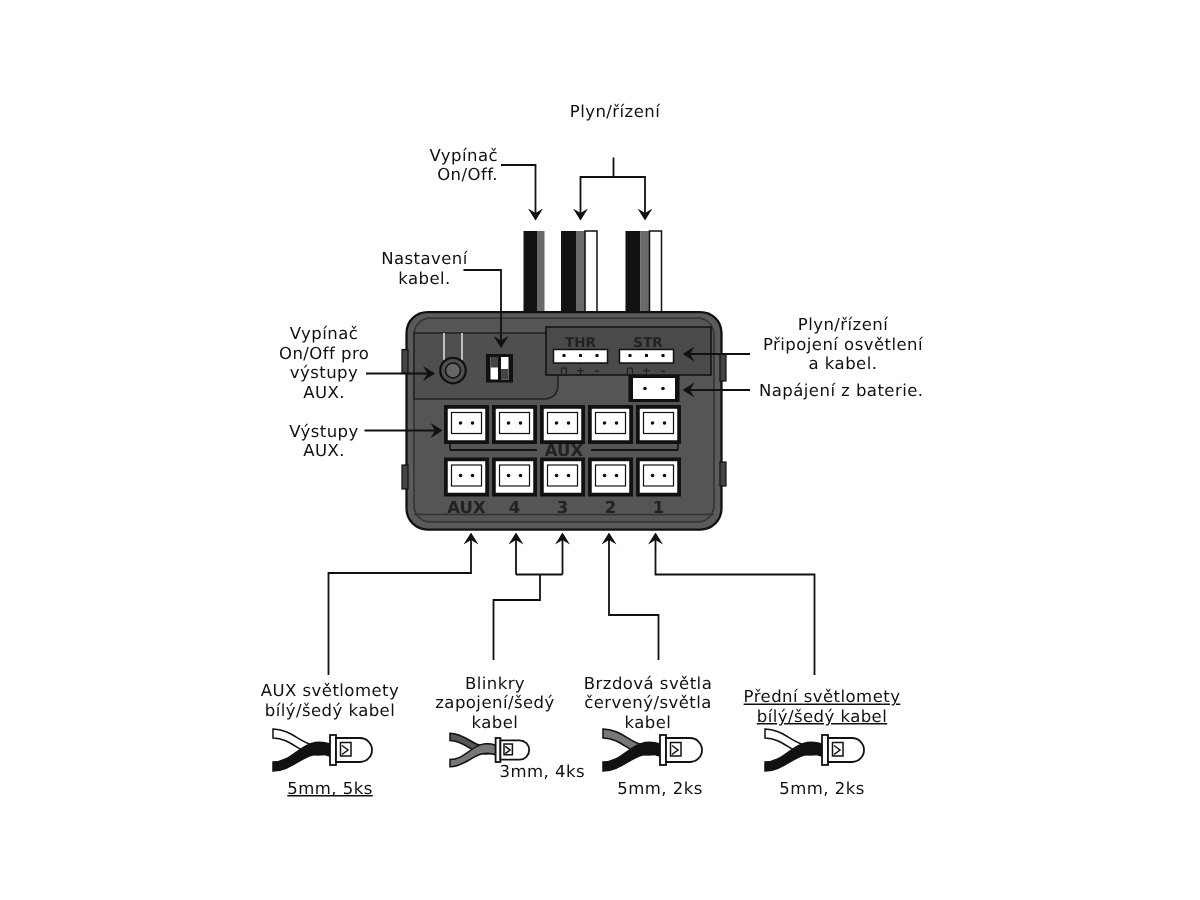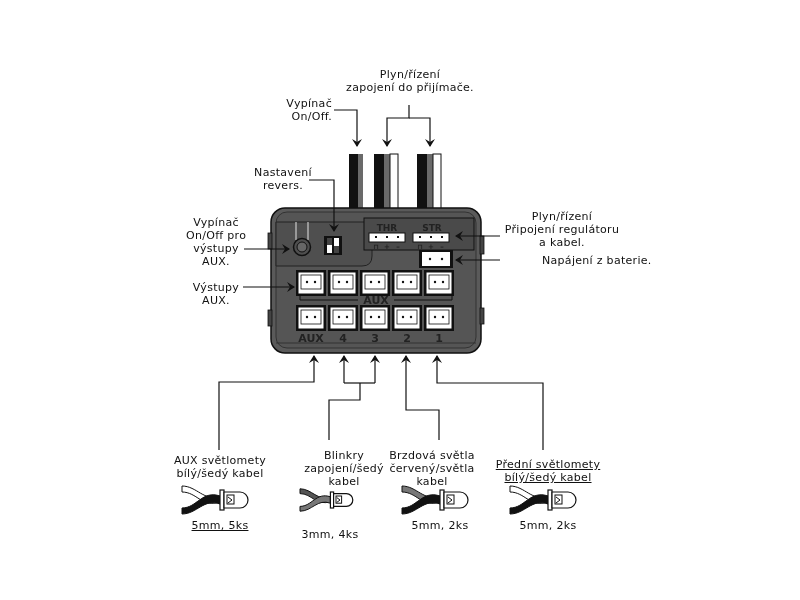--- a/index.html
+++ b/index.html
@@ -1,20 +1,20 @@
 <!DOCTYPE html>
 <html><head>
 <meta charset="utf-8">
 <style>
   html, body { margin: 0; padding: 0; background: #ffffff; }
   body { width: 800px; height: 600px; position: relative; overflow: hidden;
          font-family: "DejaVu Sans", sans-serif; color: #111; }
   .lbl { position: absolute; font-size: 11px; line-height: 13px; text-align: center; white-space: nowrap; letter-spacing: 0.3px; }
   .lbl.r { text-align: right; }
-  .lbl.l { text-align: right; margin-left: 36px; }
+  .lbl.l { text-align: right; }
   svg.main { position: absolute; left: 0; top: 0; }
   .port-lbl { font-family: "DejaVu Sans", sans-serif; font-weight: bold; fill: #222; }
 </style>
 </head>
 <body>
 
 <svg class="main" width="800" height="600" viewBox="0 0 800 600">
   <defs>
     <marker id="arr" markerWidth="8" markerHeight="10" refX="7" refY="5" orient="auto" markerUnits="userSpaceOnUse">
       <path d="M0,0 L8,5 L0,10 L3,5 Z" fill="#111"></path>
@@ -238,61 +238,60 @@
         <rect x="548" y="490" width="4" height="20" fill="#fff" stroke="#111" stroke-width="1.2"></rect>
         <path d="M552,492 L568,492 A8,8 0 0 1 568,508 L552,508 Z" fill="#fff" stroke="#111" stroke-width="1.2"></path>
         <rect x="555" y="495" width="7" height="9" fill="#fff" stroke="#111" stroke-width="1"></rect>
         <path d="M556,497 L560,500 L556,503" fill="none" stroke="#111" stroke-width="1"></path>
       </g>
     </g>
 </svg>
 
 <div class="lbl" style="left:330px;top:68px;width:160px;">
   <div>Plyn/řízení</div>
-  <div>zapojení do přijímače.</div>
 </div>
 <div class="lbl r" style="left:270px;top:97px;width:62px;">
   <div>Vypínač</div>
   <div>On/Off.</div>
 </div>
 <div class="lbl" style="left:248px;top:166px;width:70px;">
   <div>Nastavení</div>
-  <div>revers.</div>
+  <div>kabel.</div>
 </div>
 <div class="lbl" style="left:186px;top:216px;width:60px;">
   <div>Vypínač</div>
   <div>On/Off pro</div>
   <div>výstupy</div>
   <div>AUX.</div>
 </div>
 <div class="lbl" style="left:188px;top:281px;width:56px;">
   <div>Výstupy</div>
   <div>AUX.</div>
 </div>
 <div class="lbl" style="left:502px;top:210px;width:120px;">
   <div>Plyn/řízení</div>
-  <div>Připojení regulátoru</div>
+  <div>Připojení osvětlení</div>
   <div>a kabel.</div>
 </div>
 <div class="lbl l" style="left:506px;top:254px;">
   <div>Napájení z baterie.</div>
 </div>
 
 <div class="lbl" style="left:160px;top:454px;width:120px;">
   <div>AUX světlomety</div>
   <div>bílý/šedý kabel</div>
 </div>
 <div class="lbl" style="left:160px;top:519px;width:120px;text-decoration:underline;">5mm, 5ks</div>
 
-<div class="lbl" style="left:284px;top:449px;width:120px;text-align:center;">
+<div class="lbl" style="left:270px;top:449px;width:120px;text-align:center;">
   <div>Blinkry</div>
   <div>zapojení/šedý</div>
   <div>kabel</div>
 </div>
-<div class="lbl" style="left:270px;top:528px;width:120px;">3mm, 4ks</div>
+<div class="lbl" style="left:270px;top:508px;width:120px;text-align:right;">3mm, 4ks</div>
 
 <div class="lbl" style="left:372px;top:449px;width:120px;">
   <div>Brzdová světla</div>
   <div>červený/světla</div>
   <div>kabel</div>
 </div>
 <div class="lbl" style="left:380px;top:519px;width:120px;">5mm, 2ks</div>
 
 <div class="lbl" style="left:488px;top:458px;width:120px;text-decoration:underline;">
   <div>Přední světlomety</div>

